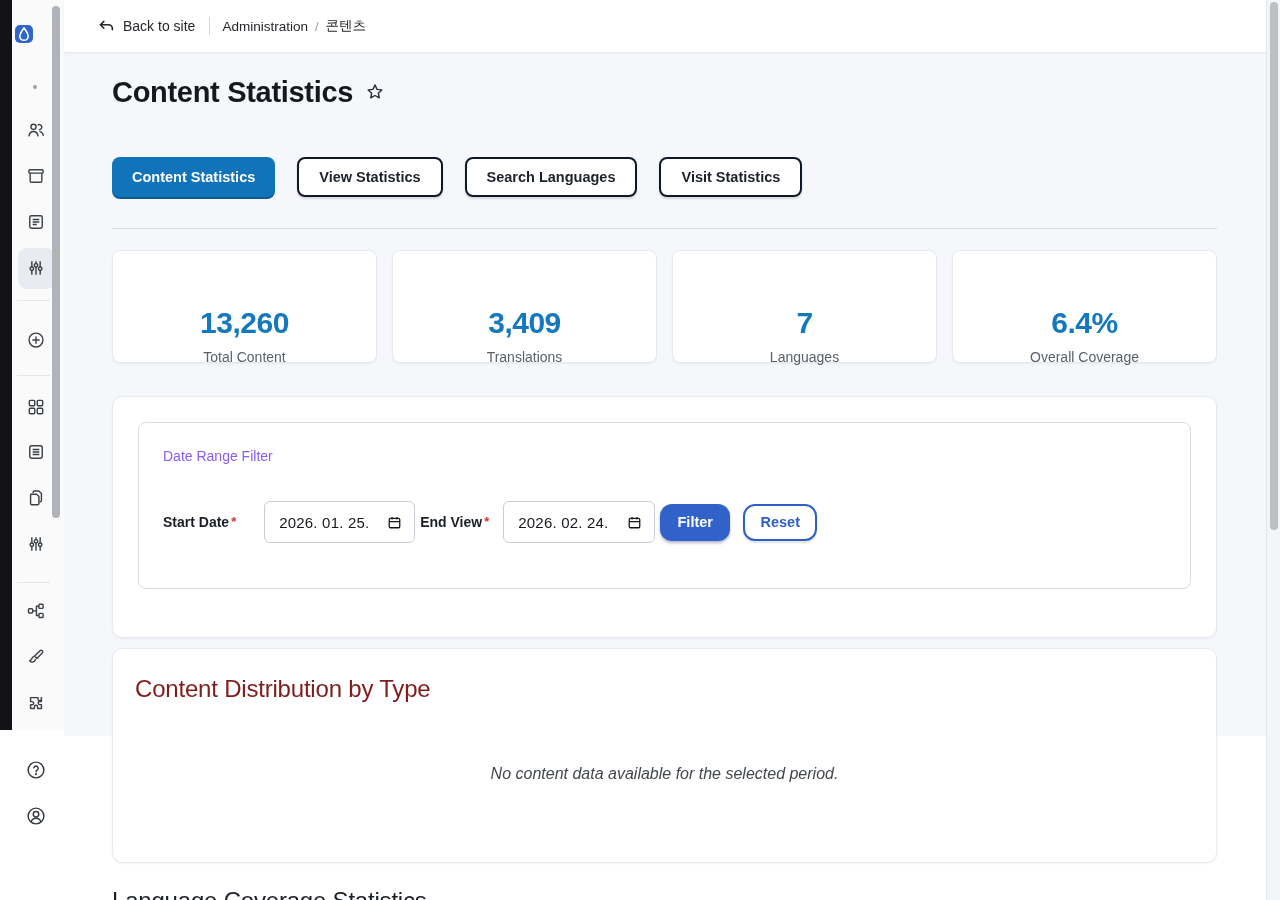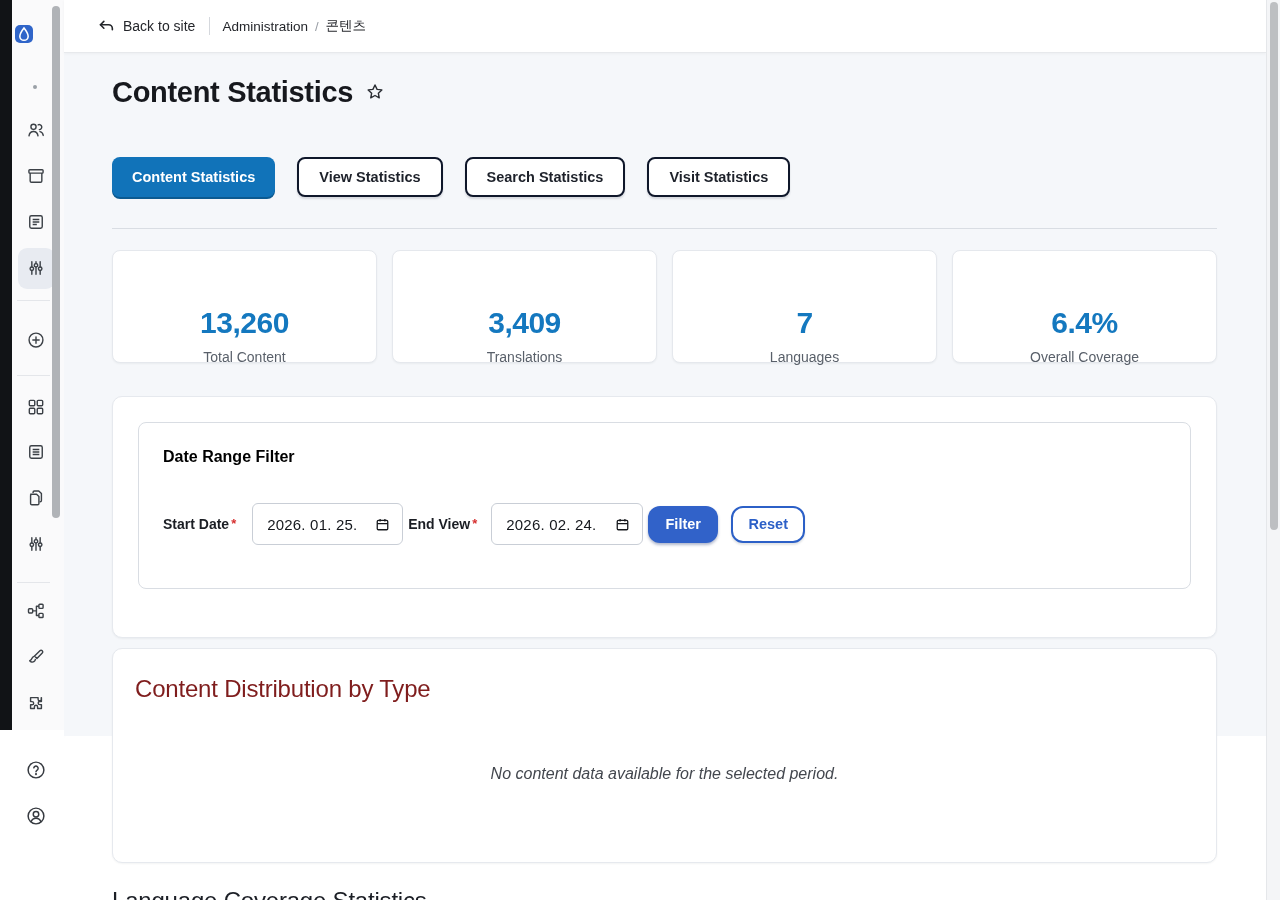--- a/index.html
+++ b/index.html
@@ -66,30 +66,30 @@
     border-radius:8px; box-shadow:0 1px 2px rgba(25,30,40,.05);
     display:flex; flex-direction:column; align-items:center; padding-top:19px; }
   .stat-value { font-size:30px; font-weight:700; color:#1478bf; letter-spacing:-.5px;margin-top:36px; }
   .stat-label { font-size:14px; color:#59606a; margin-top:9px; }
 
   
   #filter-card { margin-top:33px; height:242px; background:#fff; border:1px solid #e6e9ee;
     border-radius:10px; box-shadow:0 1px 2px rgba(25,30,40,.05); padding:25px 25px; }
   #filter-fieldset { height:167px; border:1px solid #d9dde3; border-radius:8px;
     padding:25px 24px 0 24px; }
-  #filter-legend { font-size:16px; font-weight:700; color:#000000; }
+  #filter-legend { font-size:14px; font-weight:400; color:#8b5cf6; }
   #filter-row { display:flex; align-items:center; margin-top:37px; }
   .field-label { font-size:14px; font-weight:700; color:#1b1e24; }
   .req { color:#d62f2f; font-size:13px; vertical-align:top; margin-left:2px; }
   .date-input { height:42px; background:#fff; border:1px solid #c9ced6; border-radius:6px;
     display:flex; align-items:center; justify-content:space-between;
     padding:0 12px 0 14px; cursor:text; }
   .date-input .val { font-size:15px; color:#15181d; letter-spacing:.2px; }
   .date-input svg { width:15px; height:15px; color:#16181c; margin-left:14px; }
-  #start-input { width:151px; margin:0 5px 0 16px; }
+  #start-input { width:151px; margin:0 5px 0 28px; }
   #end-input { width:152px; margin:0 5px 0 14px; }
   .btn { height:37px; border-radius:12px; font-size:14.5px; font-weight:600;
     display:flex; align-items:center; justify-content:center; cursor:pointer; }
   #filter-btn { width:70px; background:#3162c9; color:#fff;
     box-shadow:0 2px 3px rgba(30,50,110,.35); border:none; }
   #reset-btn { width:74px; background:#fff; color:#2b5fc7; border:2px solid #2c60c7;
     box-shadow:0 2px 2px rgba(20,30,50,.12); margin-left:13px; }
 
   
   #dist-card { margin-top:10px; height:215px; background:#fff; border:1px solid #e6e9ee;
@@ -257,21 +257,21 @@
       <span id="star-btn">
         <svg viewBox="0 0 24 24" fill="none" stroke="currentColor" stroke-width="1.7" stroke-linejoin="round">
           <path d="M12 3.6l2.5 5.2 5.7.7-4.2 3.9 1.1 5.6L12 16.2 6.9 19l1.1-5.6-4.2-3.9 5.7-.7z"></path>
         </svg>
       </span>
     </div>
 
     <div id="tabs">
       <div class="tab active">Content Statistics</div>
       <div class="tab plain">View Statistics</div>
-      <div class="tab plain">Search Statistics</div>
+      <div class="tab plain">Search Languages</div>
       <div class="tab plain">Visit Statistics</div>
     </div>
 
     <div id="tabs-divider"></div>
 
     <div id="stats-row">
       <div class="stat-card">
         <div class="stat-value">13,260</div>
         <div class="stat-label">Total Content</div>
       </div>

